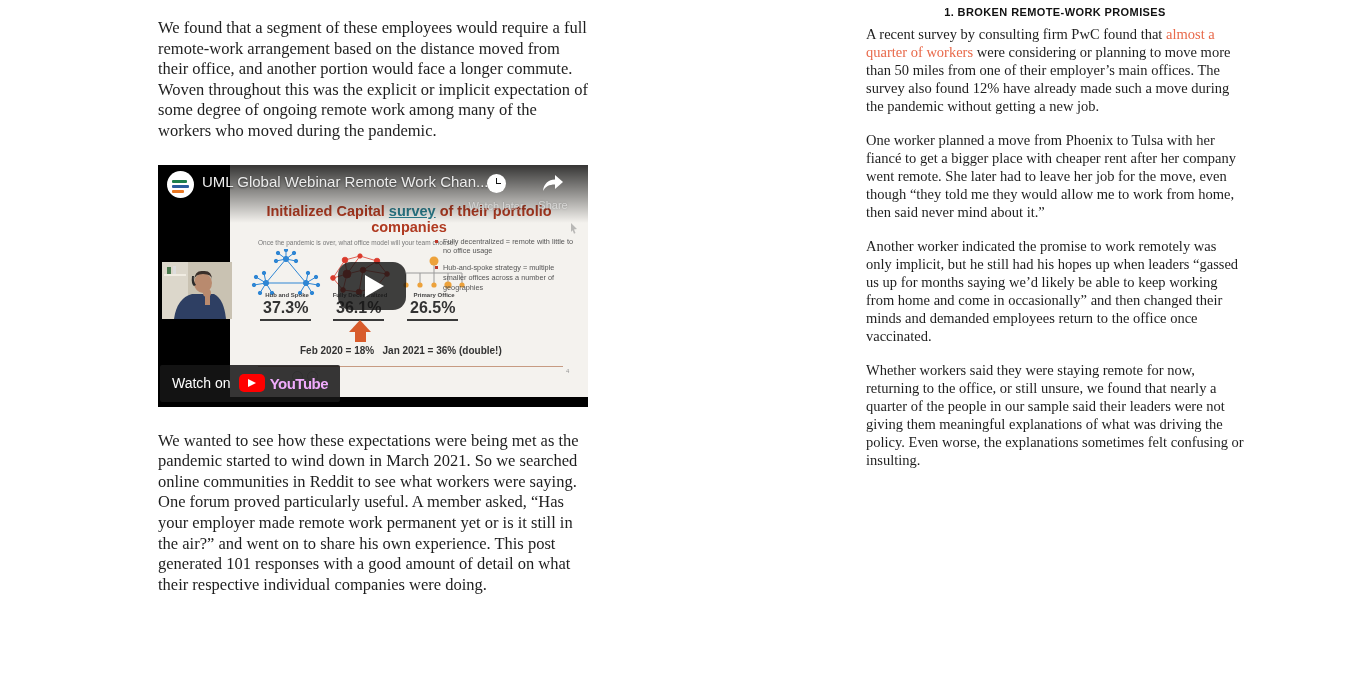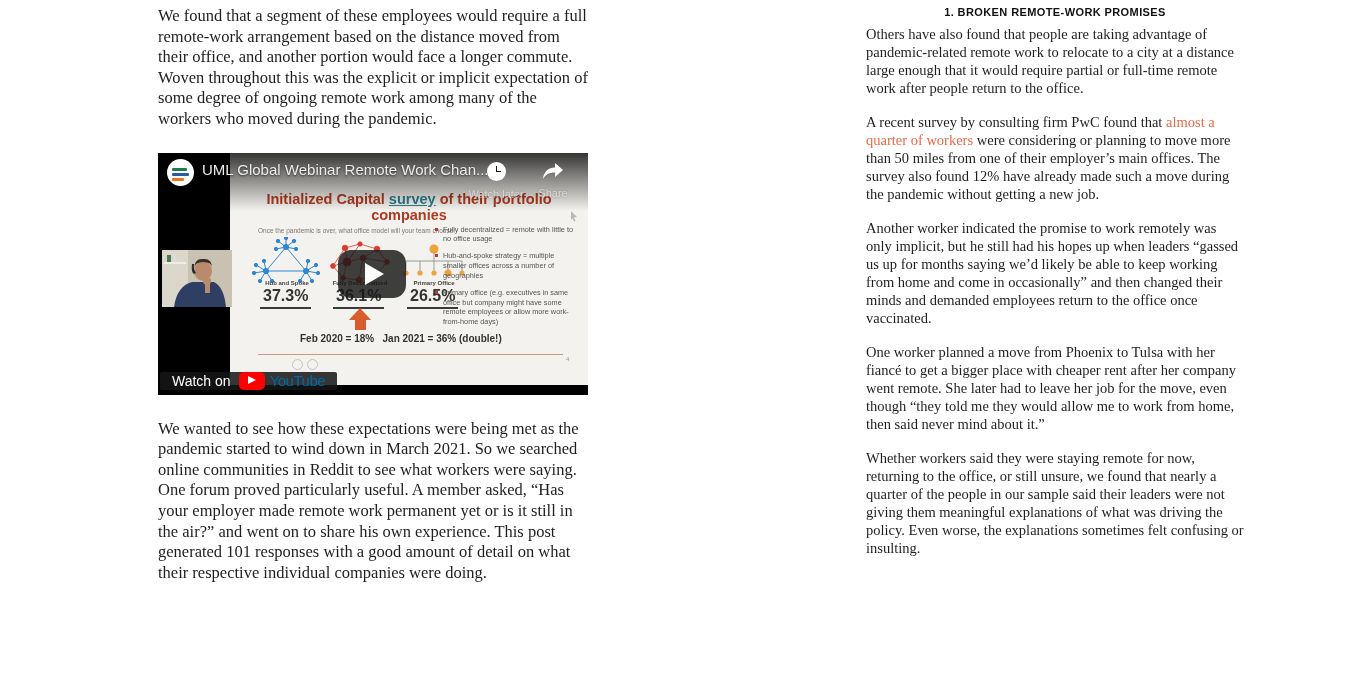--- a/index.html
+++ b/index.html
@@ -1,21 +1,21 @@
 <!DOCTYPE html>
 <html><head>
 <meta charset="utf-8">
 <style>
   html,body{margin:0;padding:0;}
   body{width:1370px;height:695px;position:relative;background:#fff;overflow:hidden;
        font-family:"Liberation Serif",serif;}
 
   
   .col-left{position:absolute;left:158px;top:2px;width:431px;}
-  .col-left p{font-size:16.5px;line-height:20.6px;color:#1e1e1e;margin:4px 0 23px;}
+  .col-left p{font-size:16.5px;line-height:20.6px;color:#1e1e1e;margin:16px 0 23px;}
   .col-right{position:absolute;left:866px;top:6px;width:378px;}
   .col-right p{font-size:14.5px;line-height:18px;color:#1e1e1e;margin:0 0 16px;}
   .sec-head{font-family:"Liberation Sans",sans-serif;font-weight:700;font-size:11px;
             letter-spacing:.4px;color:#111;margin:0 0 7px;text-align:center;}
   a.inline-link{color:#e8694a;text-decoration:none;cursor:pointer;}
 
   
   .video{position:relative;width:430px;height:242px;background:#000;margin:0 0 24px;}
   .vid-slide{position:absolute;left:72px;top:0;width:358px;height:232px;background:#f4f2ee;}
   .vid-grad{position:absolute;left:0;top:0;width:100%;height:58px;
@@ -36,27 +36,27 @@
   .clock-circle{display:inline-block;width:19px;height:19px;border-radius:50%;background:#fff;
                 position:relative;}
   .clock-circle .h{position:absolute;left:9px;top:4px;width:1.8px;height:6px;background:#111;}
   .clock-circle .m{position:absolute;left:9px;top:9px;width:5px;height:1.8px;background:#111;}
   .share-arrow{display:inline-block;}
   .vid-play{position:absolute;left:180px;top:97px;width:68px;height:48px;border-radius:13px;
             background:rgba(22,22,22,.82);display:flex;align-items:center;justify-content:center;cursor:pointer;}
   .vid-play .tri{width:0;height:0;border-top:11px solid transparent;border-bottom:11px solid transparent;
                  border-left:19px solid #fff;margin-left:4px;}
   .vid-webcam{position:absolute;left:4px;top:97px;width:70px;height:57px;}
-  .vid-pill{position:absolute;left:2px;bottom:5px;height:18px;background:rgba(22,22,22,.86);
+  .vid-pill{position:absolute;left:2px;bottom:5px;height:37px;background:rgba(22,22,22,.86);
             border-radius:2px;display:flex;align-items:center;padding:0 12px;gap:8px;cursor:pointer;}
   .vid-pill .won{font-family:"Liberation Sans",sans-serif;font-size:14px;color:#fff;}
   .yt-badge{width:26px;height:18px;background:#f00;border-radius:5px;position:relative;}
   .yt-badge .tri{position:absolute;left:9px;top:4.5px;width:0;height:0;border-top:4.5px solid transparent;
                  border-bottom:4.5px solid transparent;border-left:8px solid #fff;}
-  .yt-word{font-family:"Liberation Sans",sans-serif;font-weight:400;font-size:15px;color:#0369a1;
+  .yt-word{font-family:"Liberation Sans",sans-serif;font-weight:700;font-size:15px;color:#f0abfc;
            letter-spacing:-.5px;margin-left:-3px;}
 
   
   .sl-title{position:absolute;left:0;top:38px;width:100%;text-align:center;
             font-family:"Liberation Sans",sans-serif;font-weight:700;font-size:14.5px;color:#b03a21;}
   .sl-title .survey{color:#2a7d8d;text-decoration:underline;}
   .sl-question{position:absolute;left:28px;top:74px;font-family:"Liberation Sans",sans-serif;
                font-size:6.5px;color:#777;}
   .net{position:absolute;}
   .net-blue{left:18px;top:84px;} .net-red{left:95px;top:87px;} .net-orange{left:168px;top:90px;}
@@ -198,21 +198,20 @@
       <div class="pct pc2">36.1%</div>
       <div class="pct pc3">26.5%</div>
 
       <div class="arrow-head"></div>
       <div class="arrow-stem"></div>
       <div class="sl-trend">Feb 2020 = 18%   Jan 2021 = 36% (double!)</div>
 
       <ul class="sl-bullets">
         <li>Fully decentralized = remote with little to no office usage</li>
         <li>Hub-and-spoke strategy = multiple smaller offices across a number of geographies</li>
-        <li>Primary office (e.g. executives in same office but company might have some remote employees or allow more work-from-home days)</li>
       </ul>
 
       <div class="sl-line"></div>
       <div class="sl-page">4</div>
       <div class="sl-annot">
           <span></span>
           <span></span>
         </div>
       <svg class="sl-cursor" width="8" height="11" viewBox="0 0 8 11">
           <path d="M1 0 L7 6 L4 6.5 L5.5 10 L4 10.7 L2.6 7.2 L1 9 Z" fill="#8a8a8a"></path>
@@ -265,18 +264,17 @@
         </span>
       <span class="yt-word">YouTube</span>
     </div>
   </div>
 
   <p>We wanted to see how these expectations were being met as the pandemic started to wind down in March 2021. So we searched online communities in Reddit to see what workers were saying. One forum proved particularly useful. A member asked, “Has your employer made remote work permanent yet or is it still in the air?” and went on to share his own experience. This post generated 101 responses with a good amount of detail on what their respective individual companies were doing.</p>
 </div>
 
 <div class="col-right">
   <h3 class="sec-head">1. BROKEN REMOTE-WORK PROMISES</h3>
-  <p>Others have also found that people are taking advantage of pandemic-related remote work to relocate to a city at a distance large enough that it would require partial or full-time remote work after people return to the office.</p>
   <p><span>A recent survey by consulting firm PwC found that </span><a class="inline-link">almost a quarter of workers</a><span> were considering or planning to move more than 50 miles from one of their employer’s main offices. The survey also found 12% have already made such a move during the pandemic without getting a new job.</span></p>
+  <p>One worker planned a move from Phoenix to Tulsa with her fiancé to get a bigger place with cheaper rent after her company went remote. She later had to leave her job for the move, even though “they told me they would allow me to work from home, then said never mind about it.”</p>
   <p>Another worker indicated the promise to work remotely was only implicit, but he still had his hopes up when leaders “gassed us up for months saying we’d likely be able to keep working from home and come in occasionally” and then changed their minds and demanded employees return to the office once vaccinated.</p>
-  <p>One worker planned a move from Phoenix to Tulsa with her fiancé to get a bigger place with cheaper rent after her company went remote. She later had to leave her job for the move, even though “they told me they would allow me to work from home, then said never mind about it.”</p>
   <p>Whether workers said they were staying remote for now, returning to the office, or still unsure, we found that nearly a quarter of the people in our sample said their leaders were not giving them meaningful explanations of what was driving the policy. Even worse, the explanations sometimes felt confusing or insulting.</p>
 </div>
 
 </body></html>

